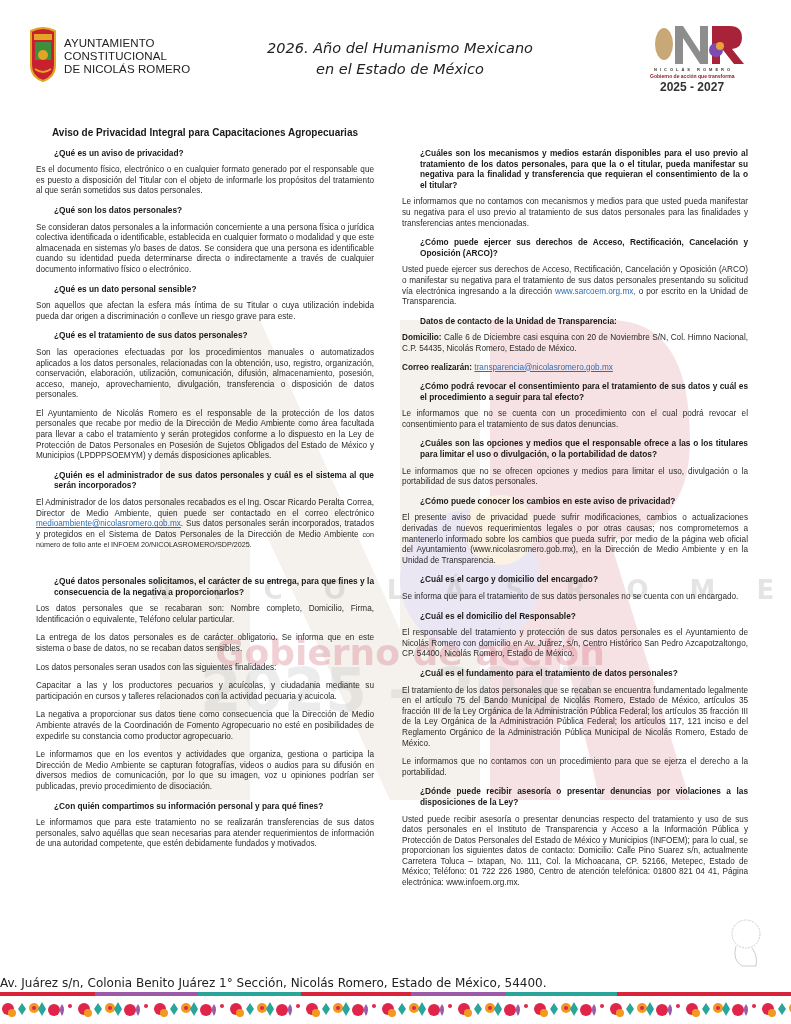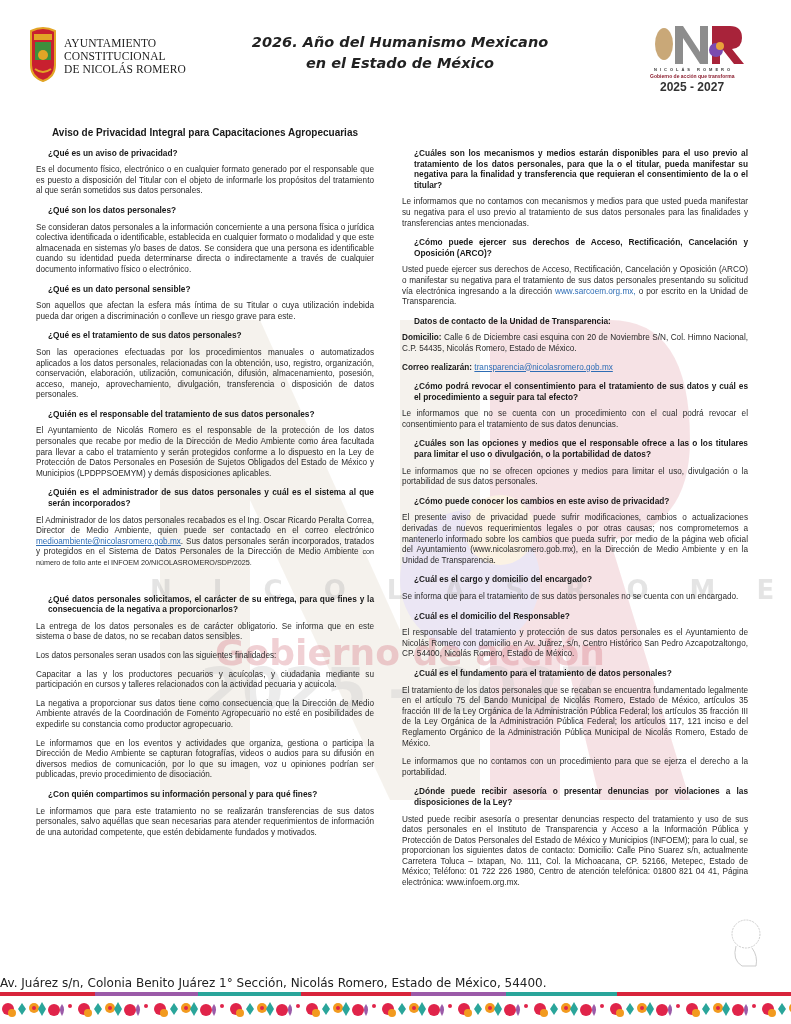--- a/index.html
+++ b/index.html
@@ -1,36 +1,36 @@
 <!DOCTYPE html>
 <html><head>
 <meta charset="utf-8">
 <style>
   html, body { margin: 0; padding: 0; background: #ffffff; }
   body { width: 791px; height: 1024px; position: relative; overflow: hidden;
          font-family: "Liberation Sans", sans-serif; color: #222; }
   .header { position: absolute; left: 0; top: 0; width: 791px; height: 110px; }
   .coat { position: absolute; left: 28px; top: 25px; width: 30px; height: 58px; }
-  .org { position: absolute; left: 64px; top: 37px; font-family: Liberation Serif, serif;
+  .org { position: absolute; left: 64px; top: 37px; font-family: Liberation Sans, sans-serif;
          font-size: 11.5px; line-height: 13px; color: #222; letter-spacing: 0.1px; }
-  .motto { position: absolute; left: 230px; top: 32px; width: 340px; text-align: center;
-           font-family: "DejaVu Sans", sans-serif; font-style: italic; font-size: 14.5px; line-height: 21px; color: #222; font-weight: bold; }
+  .motto { position: absolute; left: 230px; top: 38px; width: 340px; text-align: center;
+           font-family: "DejaVu Sans", sans-serif; font-style: italic; font-size: 14.5px; line-height: 21px; color: #222; }
   .nrlogo { position: absolute; left: 650px; top: 22px; width: 110px; height: 75px; }
   .nrlogo .nr-bar1 { position:absolute; left:4px; top:45px; font-size:4px; letter-spacing:3px; color:#333; font-weight:bold;}
   .nrlogo .nr-bar2 { position:absolute; left:0px; top:51px; font-size:5px; color:#8a1d2e; font-weight:bold; white-space:nowrap;}
   .nrlogo .nr-years { position:absolute; left:10px; top:58px; font-size:12px; font-weight:bold; color:#333; }
 
   .watermark { position: absolute; left: 140px; top: 300px; width: 560px; height: 520px; opacity: 0.13; pointer-events: none; }
   .wm-text { position: absolute; font-family: "DejaVu Sans", sans-serif; font-weight: bold; color: #c9a5a5; opacity: 0.35; pointer-events:none; white-space:nowrap; }
 
   .col { position: absolute; top: 128px; font-size: 8.2px; line-height: 10.6px; color: #2a2a2a; }
   .col-left { left: 36px; width: 338px; }
   .col-right { left: 402px; width: 346px; top: 148px; }
   .doc-title { font-weight: bold; font-size: 10px; text-align: center; margin: 0 0 9px 0; color: #1a1a1a; }
-  .q { font-weight: bold; margin: 0 0 7px 12px; color: #1a1a1a; text-align: justify; font-size: 8.3px; }
+  .q { font-weight: bold; margin: 0 0 7px 18px; color: #1a1a1a; text-align: justify; font-size: 8.3px; }
   .p { margin: 0 0 8px 0; text-align: justify; }
   .link { color: #2e6db5; margin-top: 44px; }
   .link-u { color: #2e6db5; text-decoration: underline; }
   .small { font-size: 7.2px; }
   b { color: #1a1a1a; }
 
   .figure { position: absolute; left: 722px; top: 916px; width: 45px; height: 56px; opacity: 0.5; }
   .footer-addr { position: absolute; left: 0; top: 976px; width: 791px; 
                  font-family: "DejaVu Sans", sans-serif; font-size: 12px; color: #222; }
   .stripe { position: absolute; left: 0; top: 992px; width: 791px; height: 4px;
@@ -89,29 +89,29 @@
 
   <div class="q">¿Qué son los datos personales?</div>
   <div class="p">Se consideran datos personales a la información concerniente a una persona física o jurídica colectiva identificada o identificable, establecida en cualquier formato o modalidad y que este almacenada en sistemas y/o bases de datos. Se considera que una persona es identificable cuando su identidad pueda determinarse directa o indirectamente a través de cualquier documento informativo físico o electrónico.</div>
 
   <div class="q">¿Qué es un dato personal sensible?</div>
   <div class="p">Son aquellos que afectan la esfera más íntima de su Titular o cuya utilización indebida pueda dar origen a discriminación o conlleve un riesgo grave para este.</div>
 
   <div class="q">¿Qué es el tratamiento de sus datos personales?</div>
   <div class="p">Son las operaciones efectuadas por los procedimientos manuales o automatizados aplicados a los datos personales, relacionadas con la obtención, uso, registro, organización, conservación, elaboración, utilización, comunicación, difusión, almacenamiento, posesión, acceso, manejo, aprovechamiento, divulgación, transferencia o disposición de datos personales.</div>
 
-  <div class="q">¿Quién es el responsable del tratamiento de sus datos personales?</div>
   <div class="p">El Ayuntamiento de Nicolás Romero es el responsable de la protección de los datos personales que recabe por medio de la Dirección de Medio Ambiente como área facultada para llevar a cabo el tratamiento y serán protegidos conforme a lo dispuesto en la Ley de Protección de Datos Personales en Posesión de Sujetos Obligados del Estado de México y Municipios (LPDPPSOEMYM) y demás disposiciones aplicables.</div>
 
   <div class="q">¿Quién es el administrador de sus datos personales y cuál es el sistema al que serán incorporados?</div>
   <div class="p" style="margin-bottom:25px;">
     <span>El Administrador de los datos personales recabados es el Ing. Oscar Ricardo Peralta Correa, Director de Medio Ambiente, quien puede ser contactado en el correo electrónico </span><span class="link-u">medioambiente@nicolasromero.gob.mx</span><span>.  Sus datos personales serán incorporados, tratados y protegidos en el Sistema de Datos Personales de la Dirección de Medio Ambiente </span><span class="small">con número de folio ante el INFOEM 20/NICOLASROMERO/SDP/2025.</span>
   </div>
 
   <div class="q">¿Qué datos personales solicitamos, el carácter de su entrega, para que fines y la consecuencia de la negativa a proporcionarlos?</div>
+  <div class="p">Los datos personales que se recabaran son: Nombre completo, Domicilio, Firma, Identificación o equivalente, Teléfono celular particular.</div>
   <div class="p">La entrega de los datos personales es de carácter obligatorio. Se informa que en este sistema o base de datos, no se recaban datos sensibles.</div>
   <div class="p">Los datos personales seran usados con las siguientes finalidades:</div>
   <div class="p">Capacitar a las y los productores pecuarios y acuícolas, y ciudadania mediante su participación en cursos y talleres relacionados con la actividad pecuaria y acuicola.</div>
   <div class="p">La negativa a proporcionar sus datos tiene como consecuencia que la Dirección de Medio Ambiente através de la Coordinación de Fomento Agropecuario no esté en posibilidades de expedirle su constancia como productor agropecuario.</div>
   <div class="p">Le informamos que en los eventos y actividades que organiza, gestiona o  participa la Dirección de Medio Ambiente se capturan fotografías, videos o audios para su difusión en diversos medios de comunicación, por lo que su imagen, voz u opiniones podrían ser publicadas, previo procedimiento de disociación.</div>
 
   <div class="q">¿Con quién compartimos su información personal y para qué fines?</div>
   <div class="p">Le informamos que para este tratamiento no se realizarán transferencias de sus datos personales, salvo aquéllas que sean necesarias para atender requerimientos de información de una autoridad competente, que estén debidamente fundados y motivados.</div>
 </div>
 

